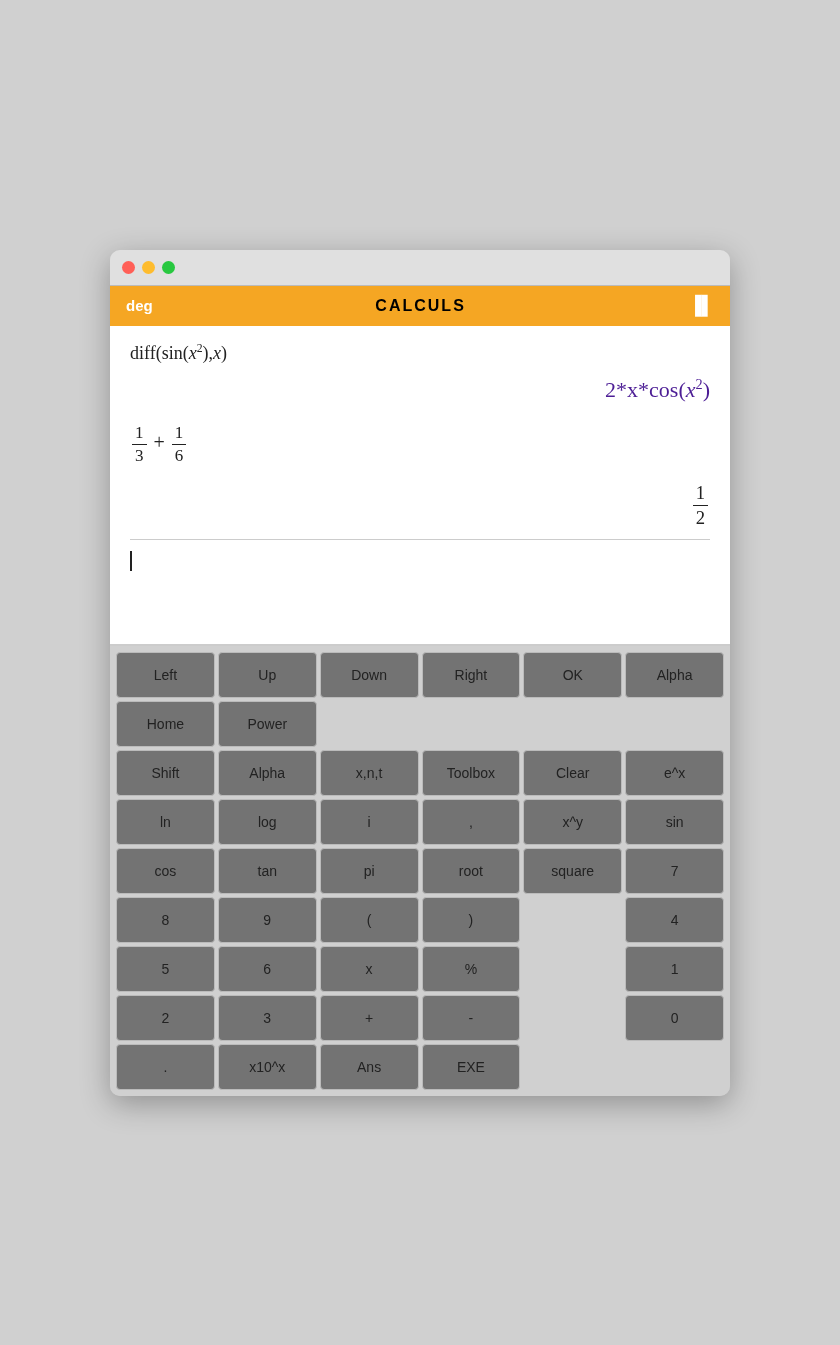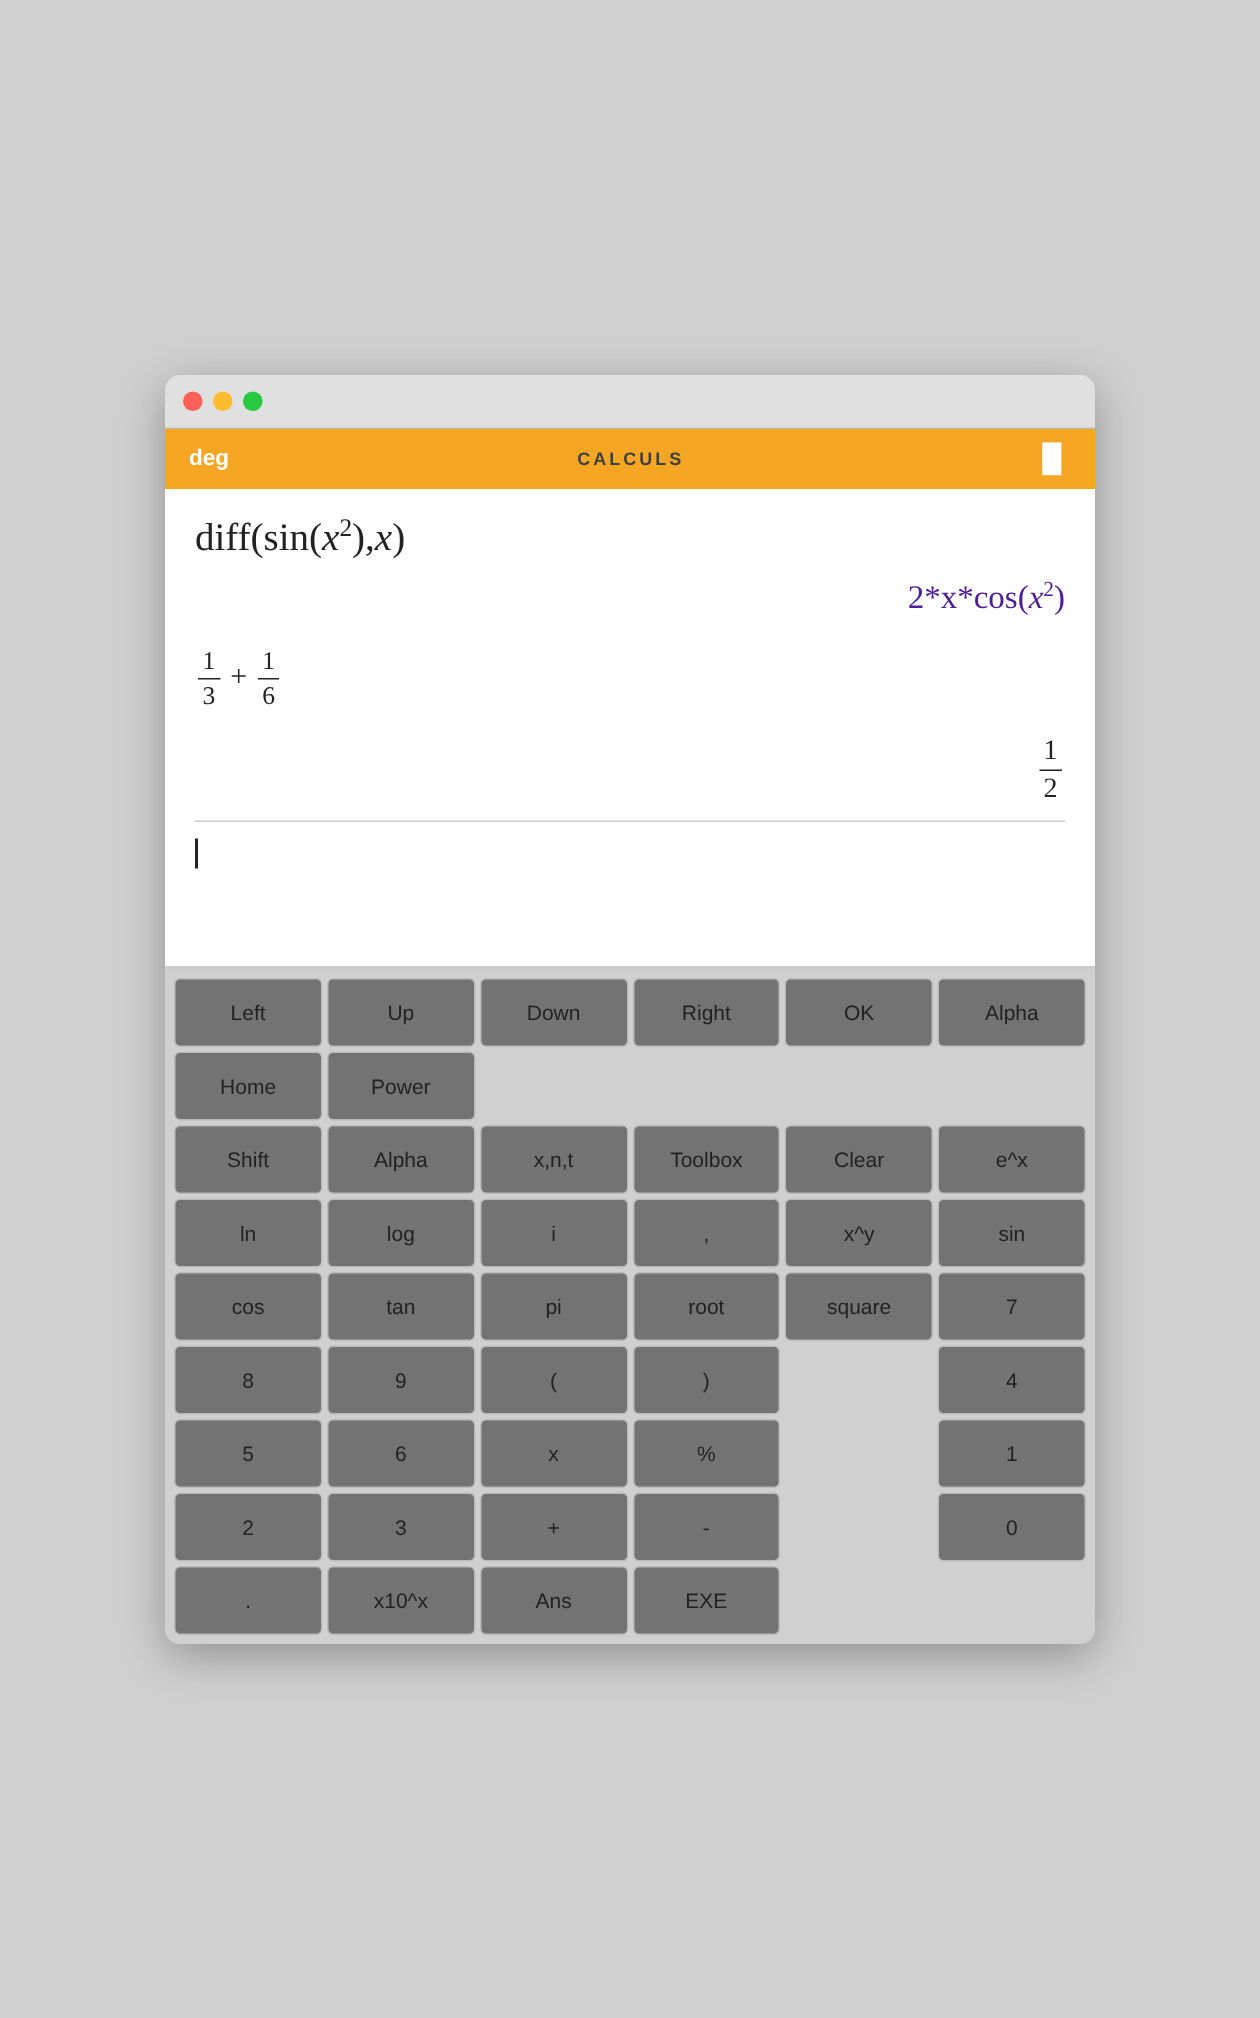--- a/index.html
+++ b/index.html
@@ -55,41 +55,41 @@
       padding: 0 16px;
     }
 
     .calc-header-deg {
       color: #fff;
       font-weight: bold;
       font-size: 15px;
     }
 
     .calc-header-title {
-      color: #404040;
+      color: #000000;
       font-weight: bold;
-      font-size: 12px;
+      font-size: 16px;
       letter-spacing: 2px;
     }
 
     .calc-header-battery {
       color: #fff;
       font-size: 18px;
     }
 
     .display-area {
       background: #fff;
       min-height: 320px;
       padding: 16px 20px;
       border-bottom: 2px solid #ccc;
       position: relative;
     }
 
     .display-expression {
-      font-size: 26px;
+      font-size: 18px;
       font-family: 'Times New Roman', serif;
       margin-bottom: 12px;
       color: #222;
     }
 
     .display-result {
       text-align: right;
       font-size: 22px;
       font-family: 'Times New Roman', serif;
       color: #4c1d95;

